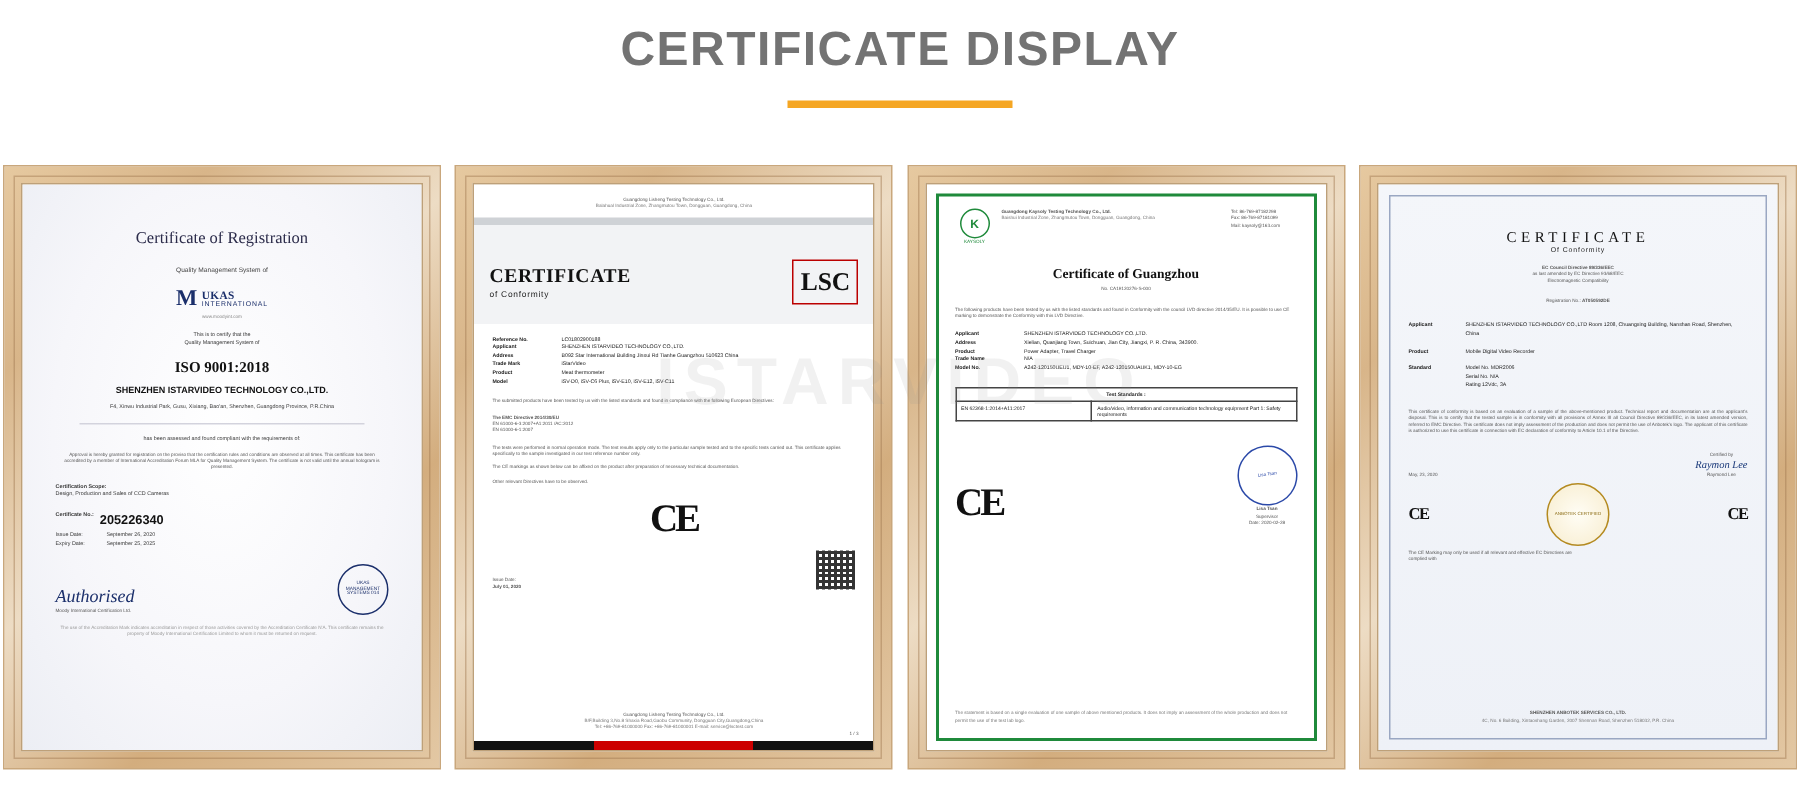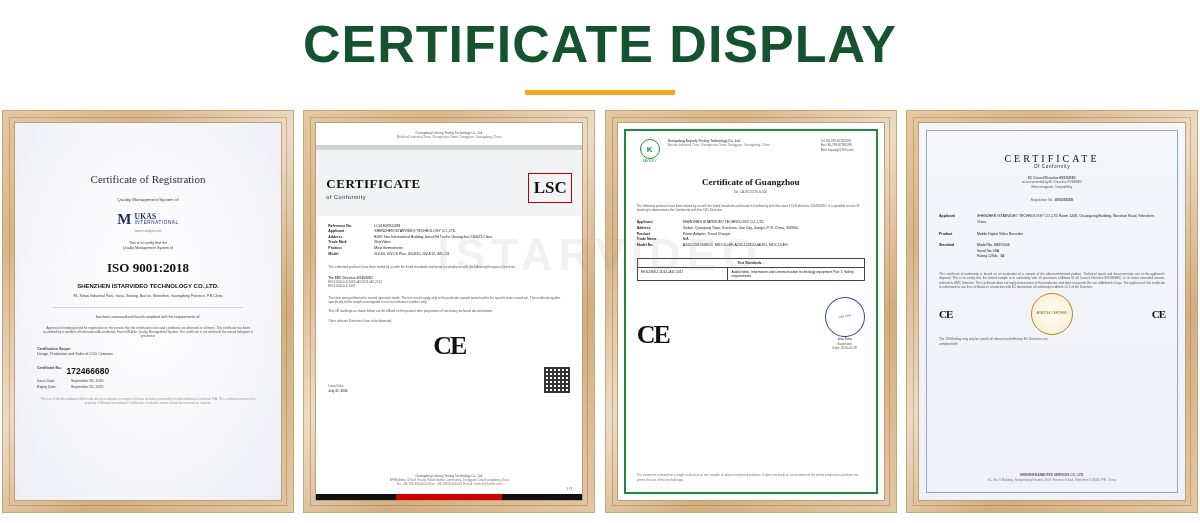--- a/index.html
+++ b/index.html
@@ -9,24 +9,24 @@
     background: #ffffff;
     font-family: "Liberation Sans", sans-serif;
     overflow: hidden;
   }
   .page { position: relative; width: 1200px; height: 523px; background: #fff; }
 
   
   .header { width: 100%; text-align: center; padding-top: 14px; }
   .header h1 {
     margin: 0;
-    font-size: 52px;
+    font-size: 32px;
     font-weight: bold;
     letter-spacing: 1px;
-    color: #14532d;
+    color: #737373;
     font-family: "Liberation Sans", sans-serif;
   }
   .header .rule {
     width: 150px; height: 5px;
     background: #f5a623;
     margin: 16px auto 0 auto;
   }
 
   
   .frames {
@@ -67,21 +67,21 @@
     text-align: center;
     font-size: 44px;
     font-weight: bold;
     letter-spacing: 6px;
     color: rgba(150,150,150,.13);
     pointer-events: none;
     white-space: nowrap;
   }
 
   
-  .doc { position: absolute; inset: 0; padding: 26px 12px; }
+  .doc { position: absolute; inset: 0; padding: 6px 12px; }
   .ctr { text-align: center; }
   .tiny { font-size: 3.6px; line-height: 1.45; color: #3a3a3a; }
   .xtiny { font-size: 3.1px; line-height: 1.4; color: #555; }
   .gray { color: #777; }
   .b { font-weight: bold; }
 
   
   .c1-bg {
     position: absolute; inset: 0;
     background: radial-gradient(ellipse at 50% 45%, #ffffff 0%, #f6f6fa 60%, #eceef4 100%);
@@ -90,21 +90,21 @@
   .c1-sub { font-size: 4.4px; margin-top: 12px; color: #444; }
   .c1-moody { margin-top: 10px; display:flex; align-items:center; justify-content:center; gap:3px; }
   .c1-m {
     font-family: "Liberation Serif", serif;
     font-size: 15px; font-weight: bold; color: #1b2f6b; line-height: 1;
   }
   .c1-mtxt { text-align: left; line-height: 1.05; }
   .c1-mtxt .m1 { font-size: 7.5px; font-weight: bold; color:#1b2f6b; letter-spacing:.3px; font-family:"Liberation Serif",serif;}
   .c1-mtxt .m2 { font-size: 4.6px; color:#1b2f6b; letter-spacing:.6px; }
   .c1-url { font-size: 3.1px; color:#888; margin-top:2px; }
-  .c1-iso { font-size: 13px; font-weight: bold; color:#111; margin-top: 9px; font-family:"Liberation Serif",serif;}
+  .c1-iso { font-size: 10px; font-weight: bold; color:#111; margin-top: 9px; font-family:"Liberation Serif",serif;}
   .c1-co { font-size: 6px; font-weight: bold; color:#111; margin-top: 8px; }
   .hr-thin { border: none; border-top: 1px solid #d3d3dd; margin: 7px 26px; }
   .c1-num { font-size: 8.5px; font-weight: bold; color:#111; }
   .c1-sig { font-family: "Liberation Serif", serif; font-style: italic; font-size: 12px; color:#1b2f6b; }
   .seal {
     width: 34px; height: 34px; border-radius: 50%;
     border: 1.5px solid #1b2f6b; color:#1b2f6b;
     display:flex;align-items:center;justify-content:center;
     font-size:3.2px; text-align:center; line-height:1.1;
   }
@@ -206,31 +206,40 @@
           <div class="tiny">has been assessed and found compliant with the requirements of:</div>
           <div class="xtiny" style="margin:6px 14px 0">Approval is hereby granted for registration on the proviso that the certification rules and conditions are observed at all times. This certificate has been accredited by a member of International Accreditation Forum MLA for Quality Management System. The certificate is not valid until the annual hologram is presented.</div>
 
           <div style="text-align:left; margin:8px 10px 0">
             <div class="tiny b">Certification Scope:</div>
             <div class="tiny">Design, Production and Sales of CCD Cameras</div>
           </div>
 
           <div style="text-align:left; margin:9px 10px 0" class="row">
             <div class="tiny b" style="margin-right:4px">Certificate No.:</div>
-            <div class="c1-num">172466680</div>
+            <div class="c1-num">205226340</div>
           </div>
           <div style="text-align:left; margin:3px 10px 0" class="row">
             <div class="tiny" style="width:34px">Issue Date:</div>
             <div class="tiny">September 26, 2020</div>
           </div>
           <div style="text-align:left; margin:1px 10px 0" class="row">
             <div class="tiny" style="width:34px">Expiry Date:</div>
             <div class="tiny">September 25, 2025</div>
           </div>
 
+          <div class="row between" style="margin:10px 10px 0">
+            <div style="text-align:left">
+              <div class="c1-sig">Authorised</div>
+              <div class="xtiny">Moody International Certification Ltd.</div>
+            </div>
+            <div class="seal">
+              <span>UKAS MANAGEMENT SYSTEMS 014</span>
+            </div>
+          </div>
           <div class="xtiny" style="margin:6px 8px 0; color:#999">The use of the Accreditation Mark indicates accreditation in respect of those activities covered by the Accreditation Certificate N'A. This certificate remains the property of Moody International Certification Limited to whom it must be returned on request.</div>
         </div>
       </div>
     </div>
 
     <div class="frame">
       <div class="frame-inner">
         <div style="position:absolute;inset:0;background:#fff"></div>
         <div class="doc" style="padding:0">
           <div style="padding:8px 10px 0">
@@ -420,20 +429,30 @@
             <div class="kv" style="margin-top:6px">
                 <div class="k" style="width:38px">Standard</div>
                 <div class="v" style="white-space:pre-line">Model No.    MDR2006
 Serial No.    N/A
 Rating         12Vdc, 3A</div>
               </div>
           </div>
 
           <div class="xtiny" style="margin-top:12px; text-align:justify">This certificate of conformity is based on an evaluation of a sample of the above-mentioned product. Technical report and documentation are at the applicant's disposal. This is to certify that the tested sample is in conformity with all provisions of Annex III all Council Directive 89/336/EEC, in its latest amended version, referred to EMC Directive. This certificate does not imply assessment of the production and does not permit the use of Anbotek's logo. The applicant of this certificate is authorized to use this certificate in connection with EC declaration of conformity to Article 10.1 of the Directive.</div>
 
+          <div class="row between" style="margin-top:12px">
+            <div style="text-align:left">
+              <div class="xtiny">May, 23, 2020</div>
+            </div>
+            <div style="text-align:center">
+              <div class="xtiny">Certified by</div>
+              <div style="font-family:'Liberation Serif',serif;font-style:italic;font-size:7px;color:#1b3a7a">Raymon Lee</div>
+              <div class="xtiny">Raymond Lee</div>
+            </div>
+          </div>
 
           <div class="row between" style="margin-top:4px; align-items:center">
             <div class="ce-sm">CE</div>
             <div class="stamp-gold">
               <span>ANBOTEK CERTIFIED</span>
             </div>
             <div class="ce-sm">CE</div>
           </div>
 
           <div class="xtiny" style="margin-top:2px; width:52%">The CE Marking may only be used if all relevant and effective EC Directives are complied with</div>

